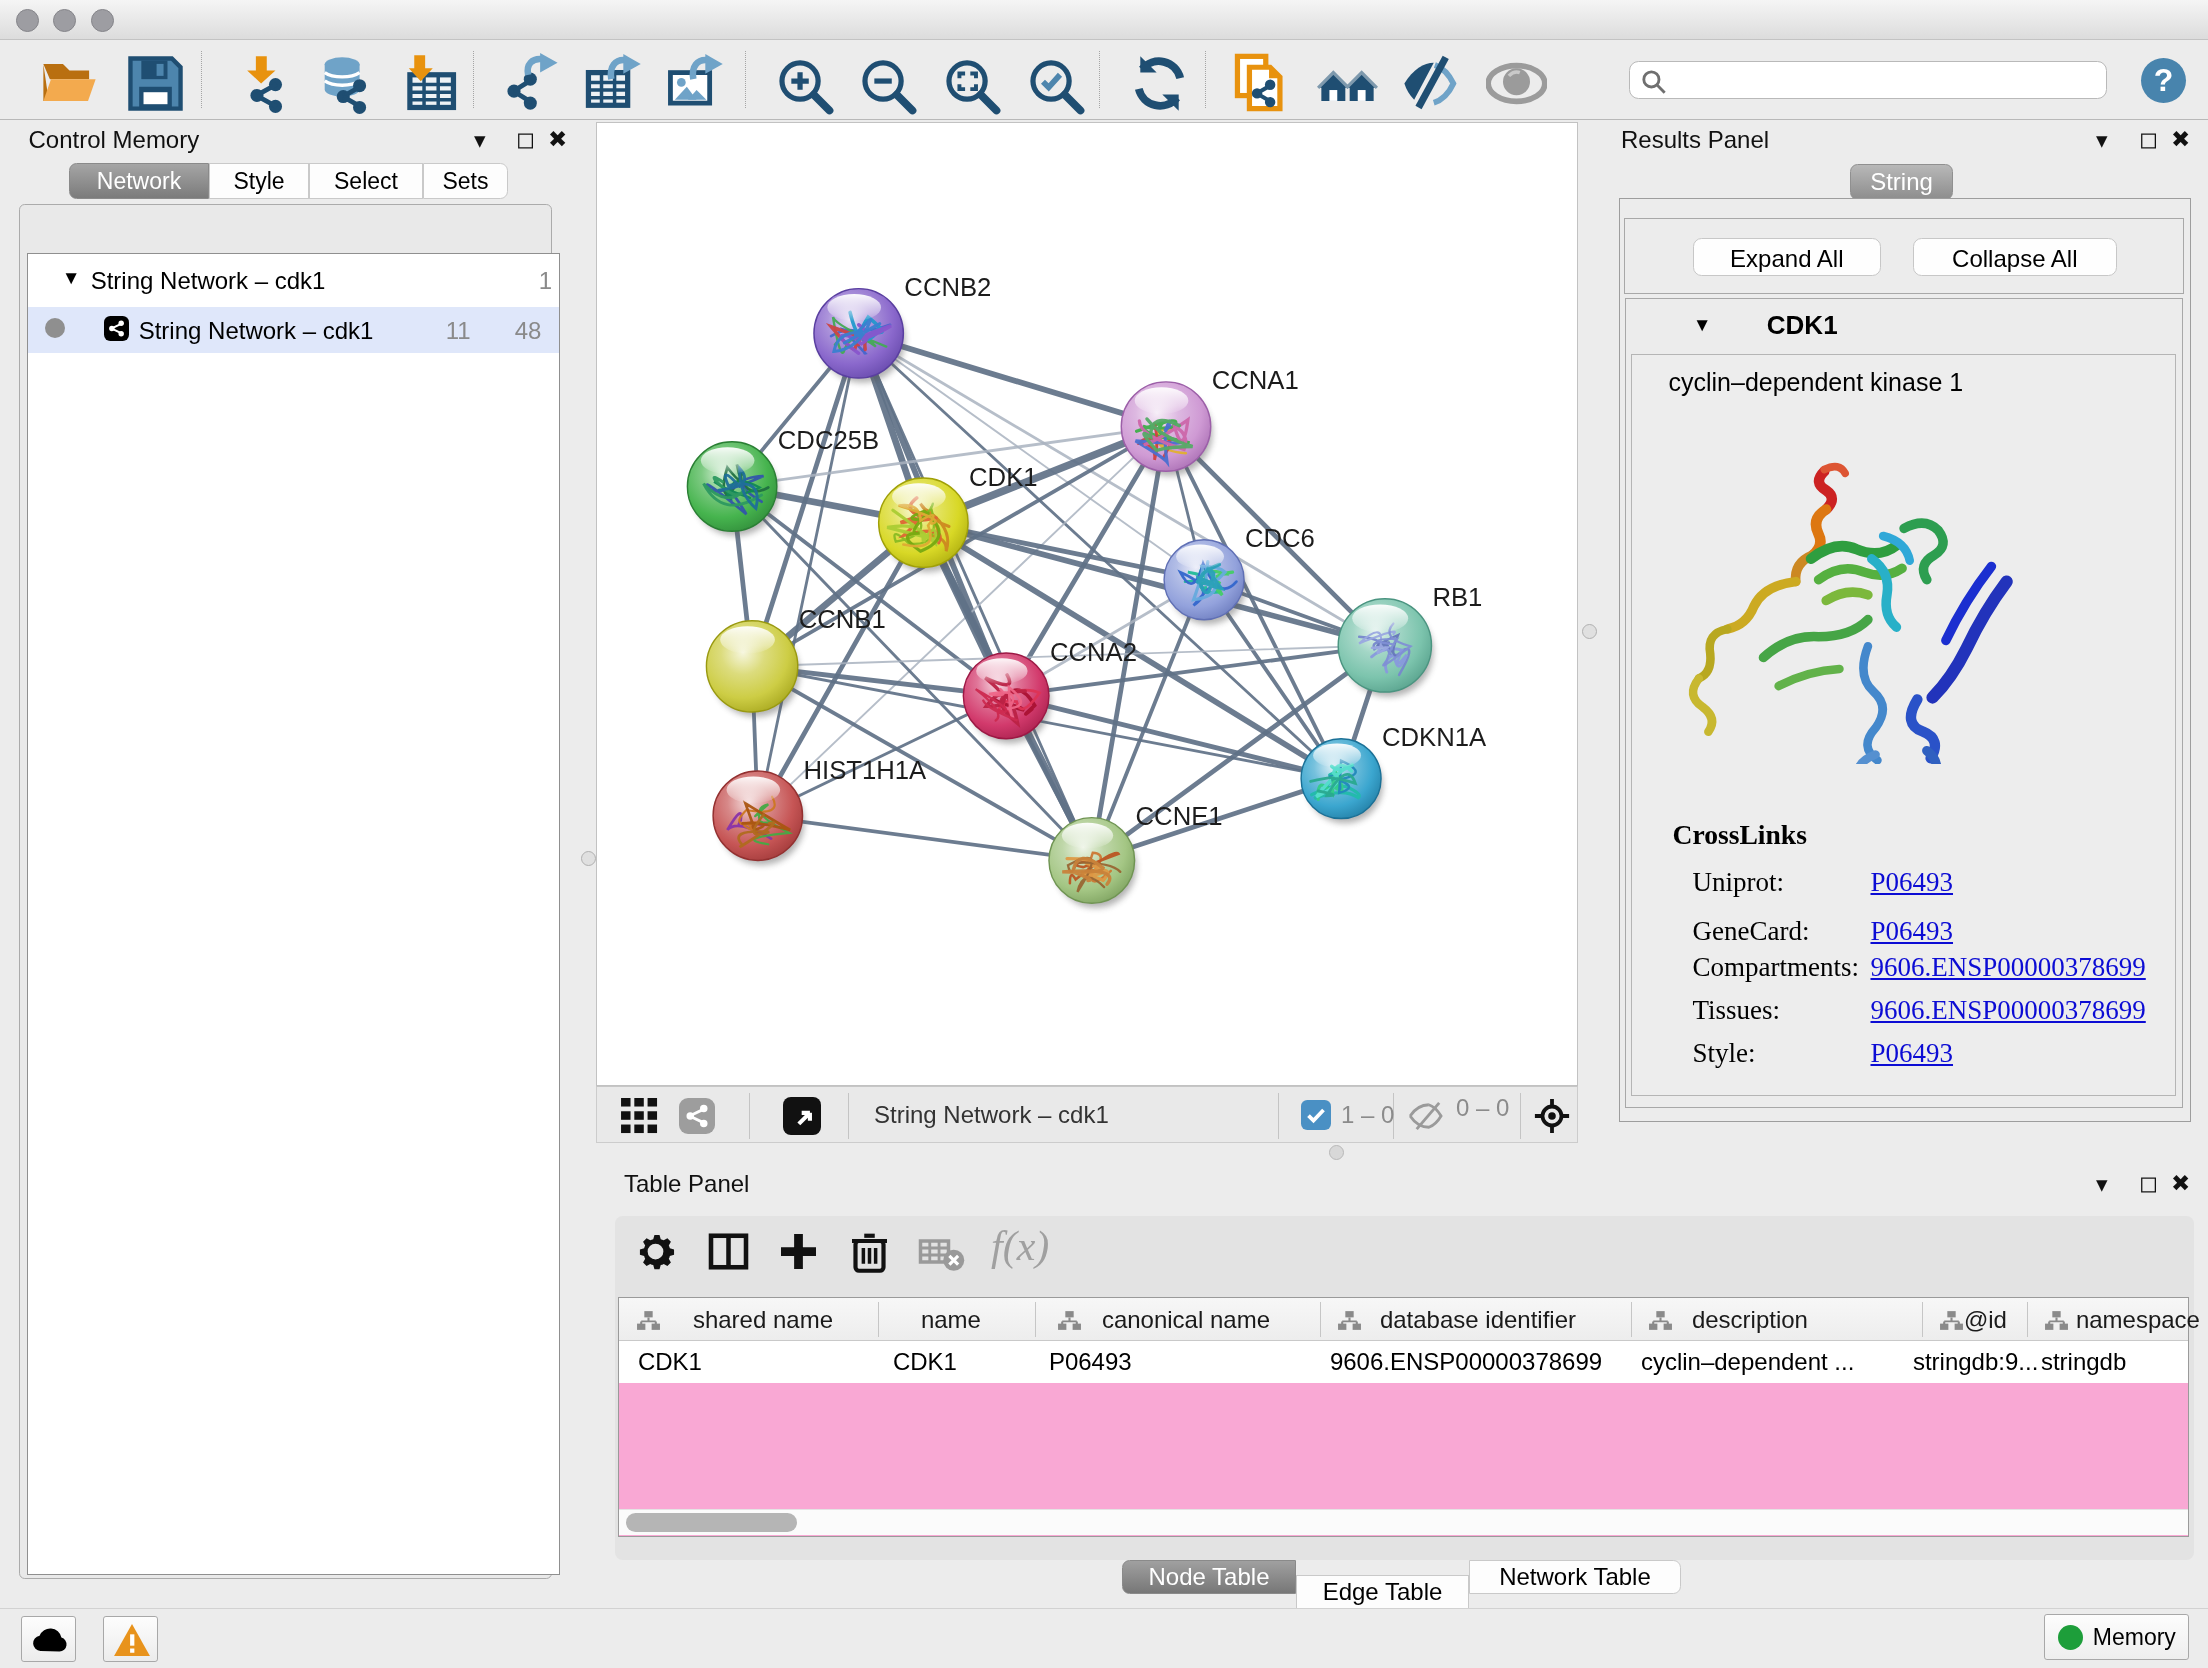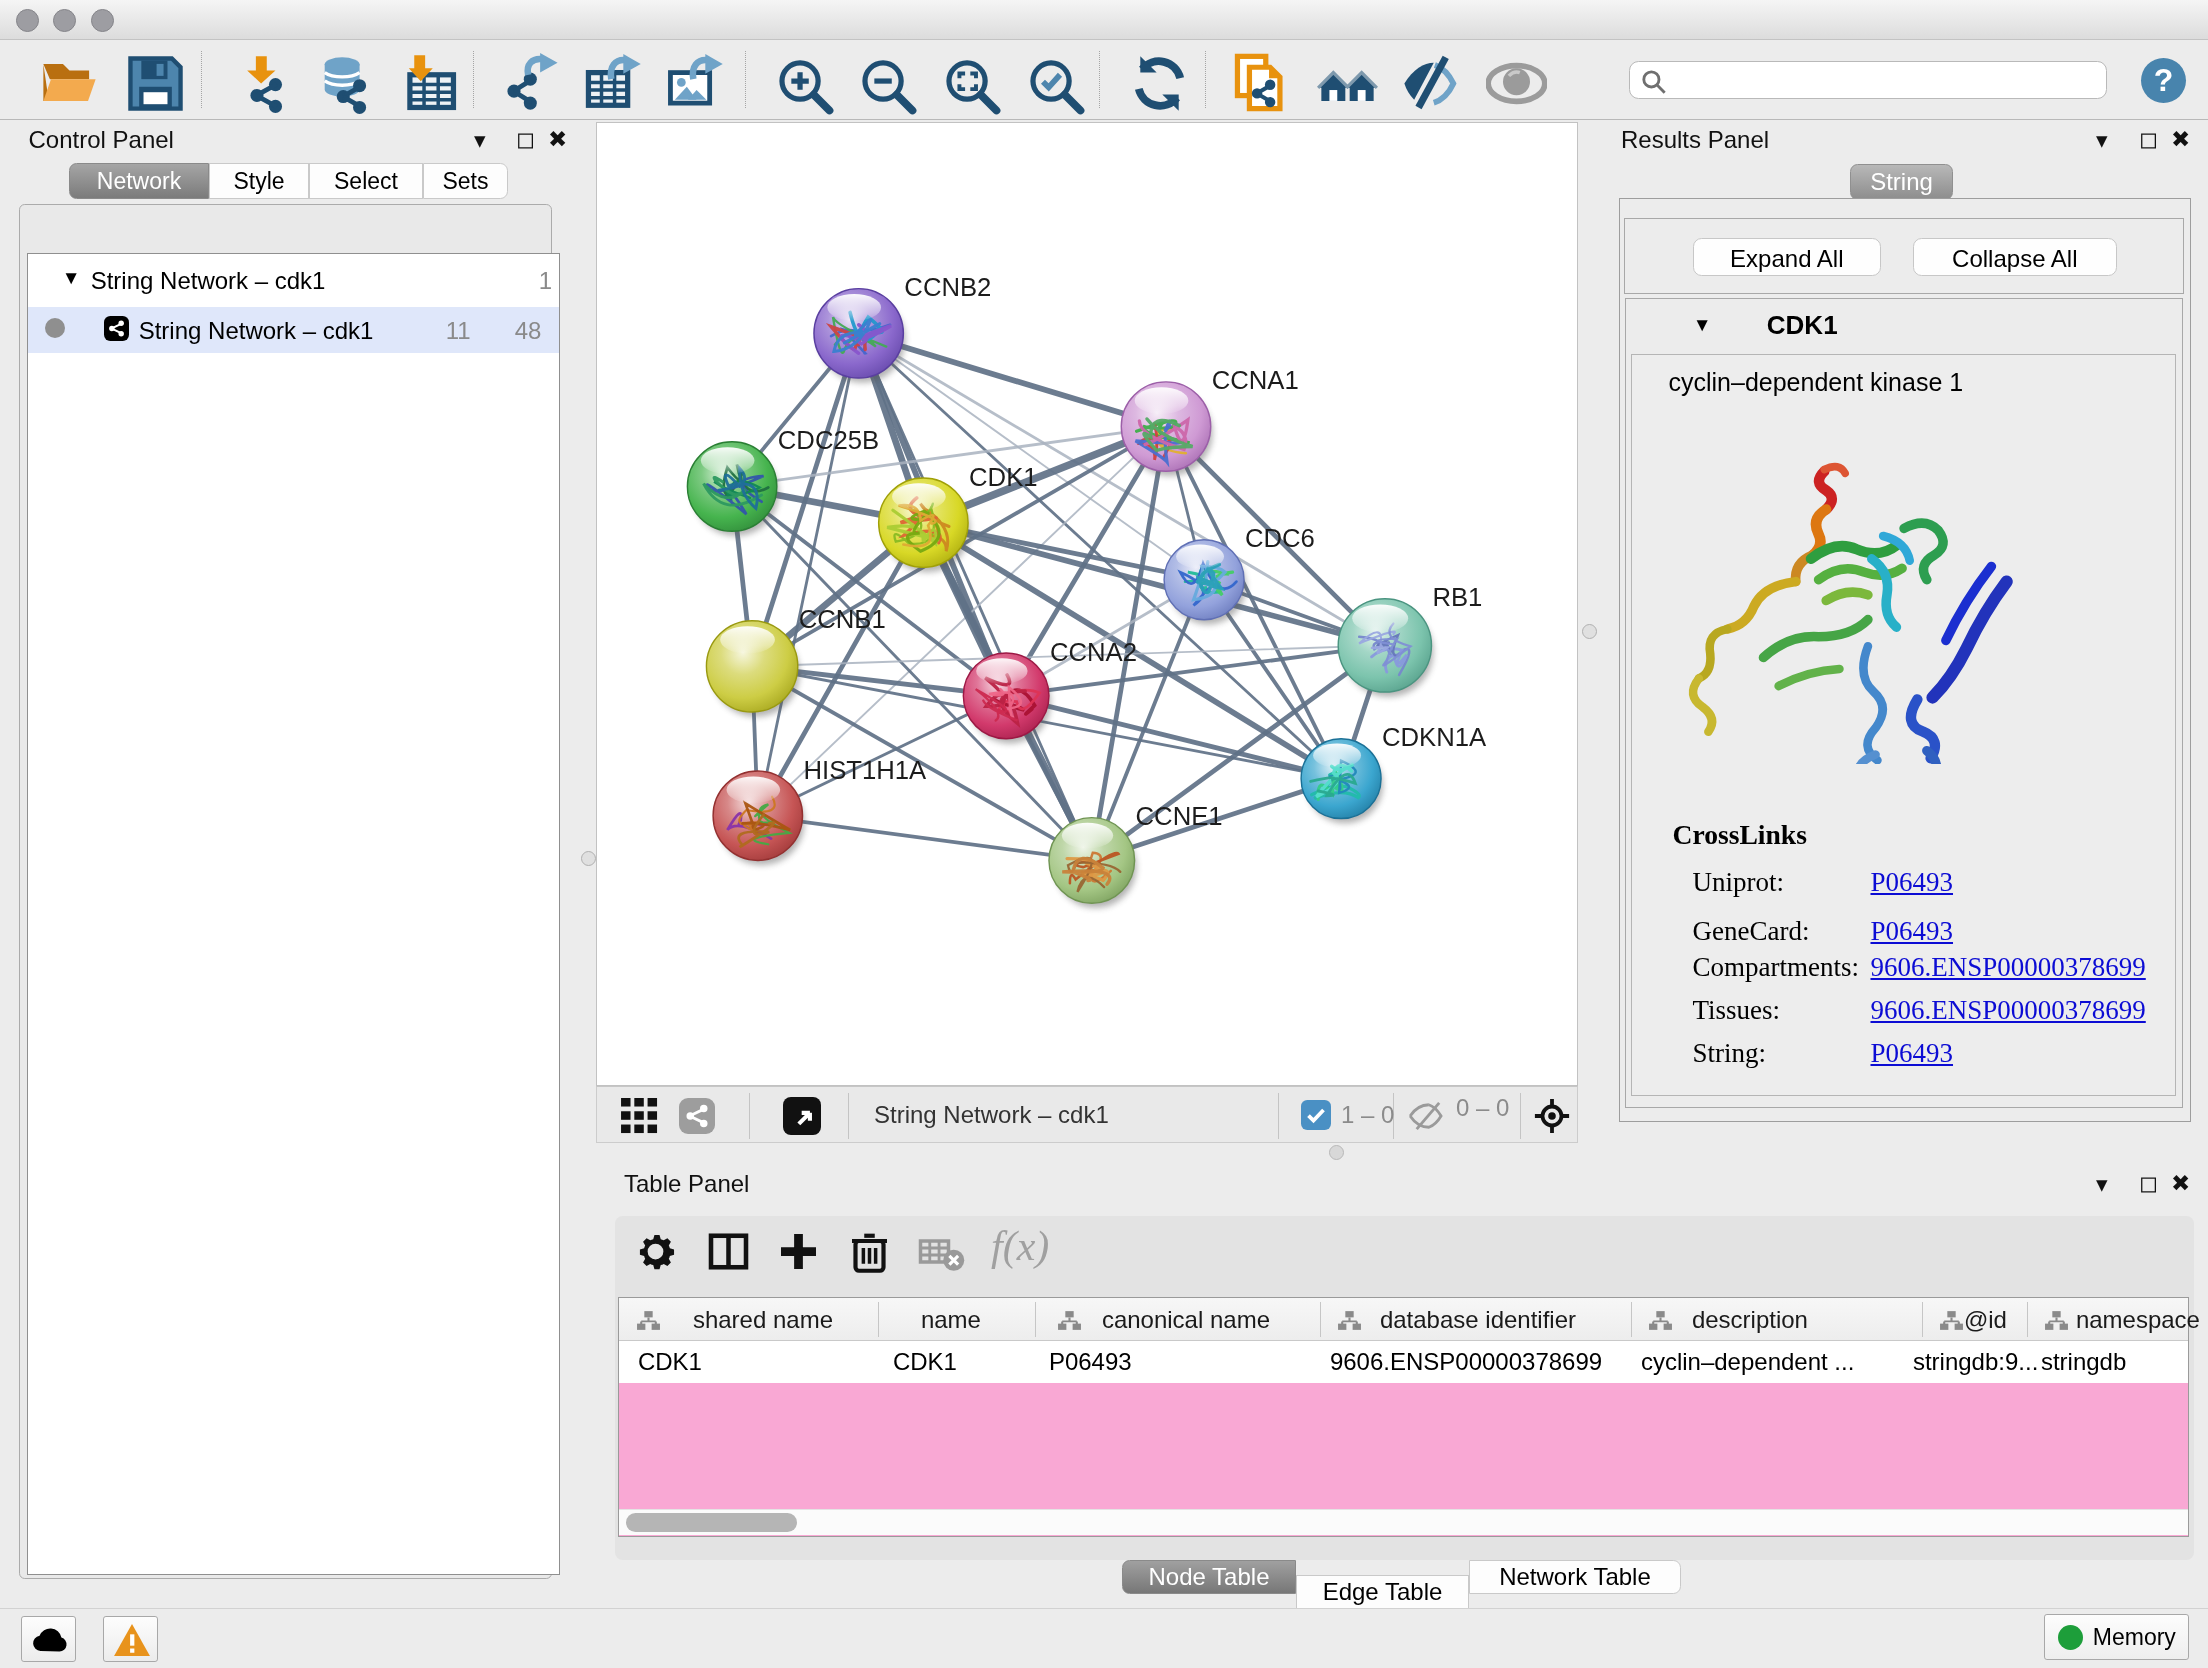--- a/index.html
+++ b/index.html
@@ -201,21 +201,21 @@
   <div class="sep" style="left:1205px"></div>
   <div id="search">
     <svg width="28.5" height="28.5" viewBox="0 0 30 30">
         <circle cx="12" cy="12" r="8" fill="none" stroke="#6f6f6f" stroke-width="3"></circle>
         <line x1="18" y1="18" x2="26" y2="26" stroke="#6f6f6f" stroke-width="3"></line>
       </svg>
   </div>
   <div id="help">?</div>
 </div>
 
-<div class="abs" id="cp-title">Control Panel</div>
+<div class="abs" id="cp-title">Control Memory</div>
 <div class="winctl" style="left:474px; top:127px;">▾</div>
 <div class="winctl" style="left:516px; top:126px;">◻</div>
 <div class="winctl" style="left:548px; top:126px;">✖</div>
 
 <div class="abs" id="cp-tabs">
   <div class="tab sel" style="left:0; width:140px; border-radius:7.6px 0 0 7.6px;">Network</div>
   <div class="tab" style="left:140px; width:100px;">Style</div>
   <div class="tab" style="left:240px; width:114px;">Select</div>
   <div class="tab" style="left:354px; width:85px; border-radius:0 7.6px 7.6px 0;">Sets</div>
 </div>
@@ -644,21 +644,21 @@
             <path d="M206 196 q-12 32 6 48 q18 16 2 38 q-18 20 2 34" stroke="#4488cc" stroke-width="9"></path>
             <path d="M214 310 q-22 8 -18 26 q4 18 22 18 q20 -2 16 -20" stroke="#5590d0" stroke-width="9"></path>
             <path d="M268 306 q18 14 4 32" stroke="#3060c0" stroke-width="10"></path>
           </g>
         </svg>
       <div id="crosslinks"><b>CrossLinks</b></div>
       <div class="clrow" style="top:512px;"><span style="font-family:'Liberation Serif',serif; font-size:27px;">Uniprot:</span><span class="lk" style="position:absolute; left:178px; font-family:'Liberation Serif',serif; font-size:27px;">P06493</span></div>
       <div class="clrow" style="top:555px;margin-top:6px;"><span style="font-family:'Liberation Serif',serif; font-size:27px;">GeneCard:</span><span class="lk" style="position:absolute; left:178px; font-family:'Liberation Serif',serif; font-size:27px;">P06493</span></div>
       <div class="clrow" style="top:597px;"><span style="font-family:'Liberation Serif',serif; font-size:27px;">Compartments:</span><span class="lk" style="position:absolute; left:178px; font-family:'Liberation Serif',serif; font-size:27px;">9606.ENSP00000378699</span></div>
       <div class="clrow" style="top:640px;"><span style="font-family:'Liberation Serif',serif; font-size:27px;">Tissues:</span><span class="lk" style="position:absolute; left:178px; font-family:'Liberation Serif',serif; font-size:27px;">9606.ENSP00000378699</span></div>
-      <div class="clrow" style="top:683px;"><span style="font-family:'Liberation Serif',serif; font-size:27px;">String:</span><span class="lk" style="position:absolute; left:178px; font-family:'Liberation Serif',serif; font-size:27px;">P06493</span></div>
+      <div class="clrow" style="top:683px;"><span style="font-family:'Liberation Serif',serif; font-size:27px;">Style:</span><span class="lk" style="position:absolute; left:178px; font-family:'Liberation Serif',serif; font-size:27px;">P06493</span></div>
     </div>
   </div>
 </div>
 
 <div class="abs" id="tp-title">Table Panel</div>
 <div class="winctl" style="left:2096px; top:1171px;">▾</div>
 <div class="winctl" style="left:2139px; top:1170px;">◻</div>
 <div class="winctl" style="left:2171px; top:1170px;">✖</div>
 <div class="abs" id="tp-box">
   <svg style="position:absolute; left:16px; top:11.4px;" width="49" height="49" viewBox="0 0 28 28">

